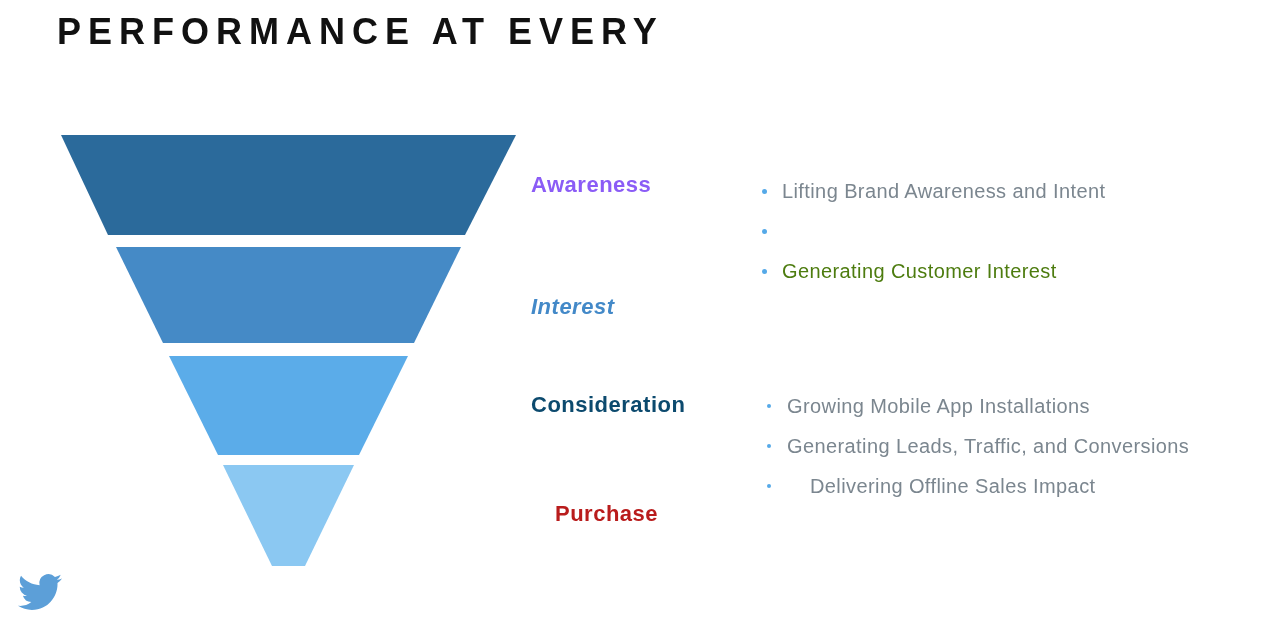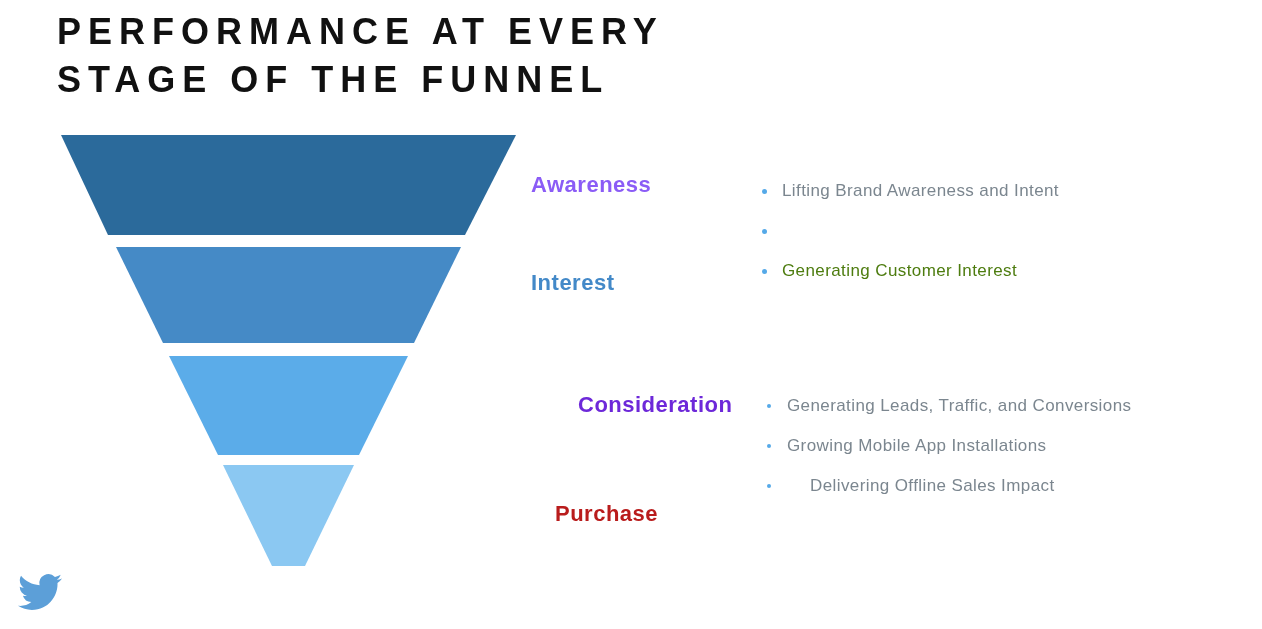--- a/index.html
+++ b/index.html
@@ -36,21 +36,21 @@
   .stage-label {
     position: absolute;
     left: 531px;
     height: 28px;
     font-size: 22px;
     font-weight: 700;
     letter-spacing: 0.5px;
     white-space: nowrap;
   }
   .stage-label.awareness     { top: 172px; }
-  .stage-label.interest      { top: 270px; }
+  .stage-label.interest      { top: 294px; font-style: italic; }
   .stage-label.consideration { top: 392px; }
   .stage-label.purchase      { top: 501px; }
 
   .bullet-group {
     position: absolute;
     display: flex;
     flex-direction: column;
   }
   .bullet-group.group-1 { left: 762px; top: 171px; }
   .bullet-group.group-2 { left: 767px; top: 386px; }
@@ -66,75 +66,74 @@
     border-radius: 50%;
     margin-right: 15px;
     flex: 0 0 auto;
   }
   .bullet-group.group-2 .bullet-dot {
     width: 4px;
     height: 4px;
     margin-right: 16px;
   }
   .bullet-text {
-    font-size: 17px;
+    font-size: 20px;
     letter-spacing: 0.4px;
   }
   .logo {
     position: absolute;
     left: 18px;
     top: 570px;
     width: 44px;
     height: 44px;
   }
 </style>
 </head>
 <body>
 
 <div class="canvas" style="background: rgb(255, 255, 255);">
 
   <div class="title" style="color: rgb(17, 17, 17);">
     <div>PERFORMANCE AT EVERY</div>
-    <div>STAGE OF THE FUNNEL</div>
   </div>
 
   <svg class="funnel-svg" viewBox="0 0 480 440" xmlns="http://www.w3.org/2000/svg">
     <polygon points="21,5 476,5 425,105 68,105" fill="#2B6A9B"></polygon>
     <polygon points="76,117 421,117 374,213 123,213" fill="#458AC6"></polygon>
     <polygon points="129,226 368,226 319,325 178,325" fill="#5BACE9"></polygon>
     <polygon points="183,335 314,335 265,436 232,436" fill="#8BC8F2"></polygon>
   </svg>
 
   <div class="stage-label awareness" style="color: #8b5cf6;">Awareness</div>
   <div class="stage-label interest" style="color: rgb(67, 137, 200);">Interest</div>
-  <div class="stage-label consideration" style="color: #6d28d9; margin-left: 47px;">Consideration</div>
+  <div class="stage-label consideration" style="color: #0c4a6e;">Consideration</div>
   <div class="stage-label purchase" style="color: #b91c1c; margin-left: 24px;">Purchase</div>
 
   <div class="bullet-group group-1">
     <div class="bullet-row">
       <span class="bullet-dot" style="background: rgb(85, 169, 232);"></span>
       <span class="bullet-text" style="color: rgb(123, 134, 143);">Lifting Brand Awareness and Intent</span>
     </div>
     <div class="bullet-row">
       <span class="bullet-dot" style="background: rgb(85, 169, 232);"></span>
     </div>
     <div class="bullet-row">
       <span class="bullet-dot" style="background: rgb(85, 169, 232);"></span>
       <span class="bullet-text" style="color: #4d7c0f;">Generating Customer Interest</span>
     </div>
   </div>
 
   <div class="bullet-group group-2">
     <div class="bullet-row">
       <span class="bullet-dot" style="background: rgb(85, 169, 232);"></span>
-      <span class="bullet-text" style="color: rgb(123, 134, 143);">Generating Leads, Traffic, and Conversions</span>
+      <span class="bullet-text" style="color: rgb(123, 134, 143);">Growing Mobile App Installations</span>
     </div>
     <div class="bullet-row">
       <span class="bullet-dot" style="background: rgb(85, 169, 232);"></span>
-      <span class="bullet-text" style="color: rgb(123, 134, 143);">Growing Mobile App Installations</span>
+      <span class="bullet-text" style="color: rgb(123, 134, 143);">Generating Leads, Traffic, and Conversions</span>
     </div>
     <div class="bullet-row">
       <span class="bullet-dot" style="background: rgb(85, 169, 232);"></span>
       <span class="bullet-text" style="color: rgb(123, 134, 143); margin-left: 23px;">Delivering Offline Sales Impact</span>
     </div>
   </div>
 
   <svg class="logo" viewBox="0 0 24 24" xmlns="http://www.w3.org/2000/svg">
     <path d="M23.953 4.57a10 10 0 0 1-2.825.775 4.958 4.958 0 0 0 2.163-2.723c-.951.555-2.005.959-3.127 1.184a4.92 4.92 0 0 0-8.384 4.482C7.69 8.095 4.067 6.13 1.64 3.162a4.822 4.822 0 0 0-.666 2.475c0 1.71.87 3.213 2.188 4.096a4.904 4.904 0 0 1-2.228-.616v.06a4.923 4.923 0 0 0 3.946 4.827 4.996 4.996 0 0 1-2.212.085 4.936 4.936 0 0 0 4.604 3.417 9.867 9.867 0 0 1-6.102 2.105c-.39 0-.779-.023-1.17-.067a13.995 13.995 0 0 0 7.557 2.209c9.053 0 13.998-7.496 13.998-13.985 0-.21 0-.42-.015-.63A9.935 9.935 0 0 0 24 4.59z" fill="#5C9FD8"></path>
   </svg>

